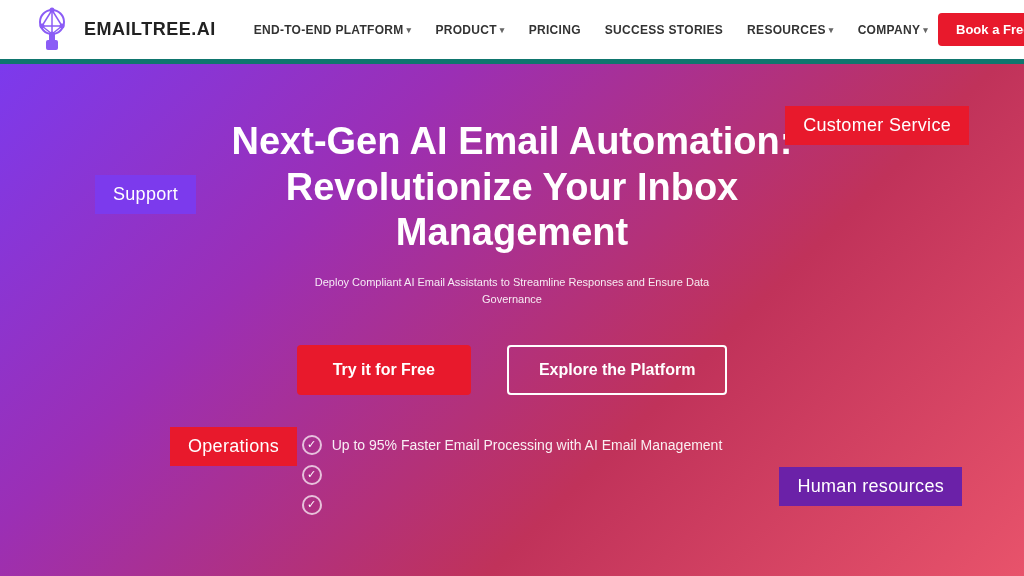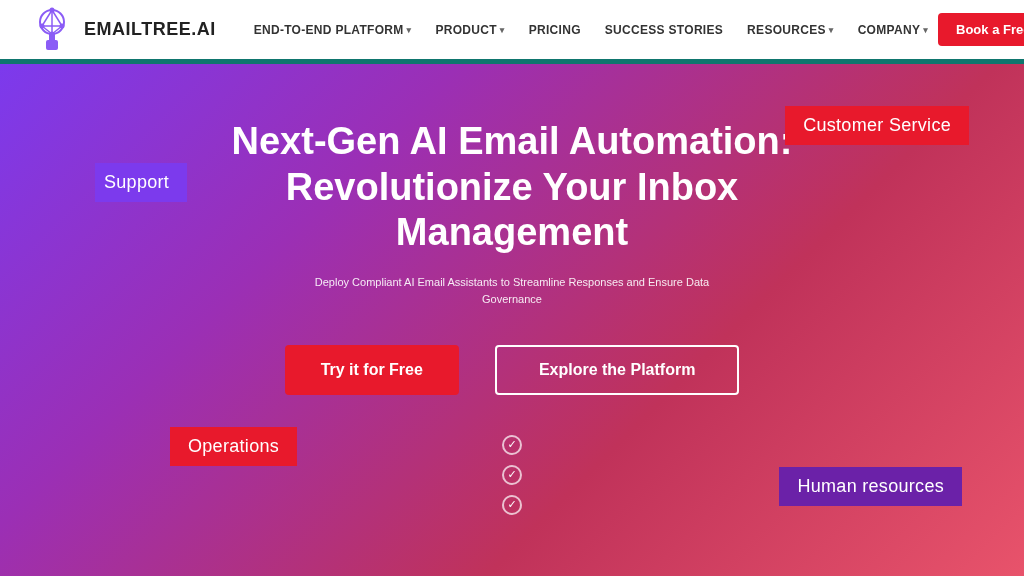--- a/index.html
+++ b/index.html
@@ -116,21 +116,21 @@
       padding: 14px 36px;
       font-size: 16px;
       font-weight: 600;
       cursor: pointer;
     }
     .btn-explore {
       background: transparent;
       color: #fff;
       border: 2px solid #fff;
       border-radius: 4px;
-      padding: 14px 42px;
+      padding: 14px 30px;
       font-size: 16px;
       font-weight: 600;
       cursor: pointer;
       text-align: center;
     }
     .hero-features {
       display: flex;
       flex-direction: column;
       gap: 10px;
       align-items: flex-start;
@@ -160,23 +160,22 @@
       position: absolute;
       color: #fff;
       font-size: 18px;
       font-weight: 400;
       padding: 9px 18px;
       border-radius: 0;
       letter-spacing: 0.3px;
     }
     .float-support {
       background: #7c3aed;
-      top: 99px;
+      top: 111px;
       left: 95px;
-      padding-left: 9px;
     }
     .float-customer-service {
       background: #e8192c;
       top: 42px;
       right: 55px;
     }
     .float-operations {
       background: #e8192c;
       bottom: 110px;
       left: 170px;
@@ -270,20 +269,21 @@
     <p class="hero-subtitle">Deploy Compliant AI Email Assistants to Streamline Responses and Ensure Data Governance</p>
 
     <div class="hero-buttons">
       <button class="btn-try">Try it for Free</button>
       <button class="btn-explore">Explore the Platform</button>
     </div>
 
     <div class="hero-features">
       <div class="feature-item">
         <div class="check-icon">✓</div>
+        <span>Up to 95% Faster Email Processing with AI Email Management</span>
       </div>
       <div class="feature-item">
         <div class="check-icon">✓</div>
       </div>
       <div class="feature-item">
         <div class="check-icon">✓</div>
       </div>
     </div>
   </div>
 </section>

